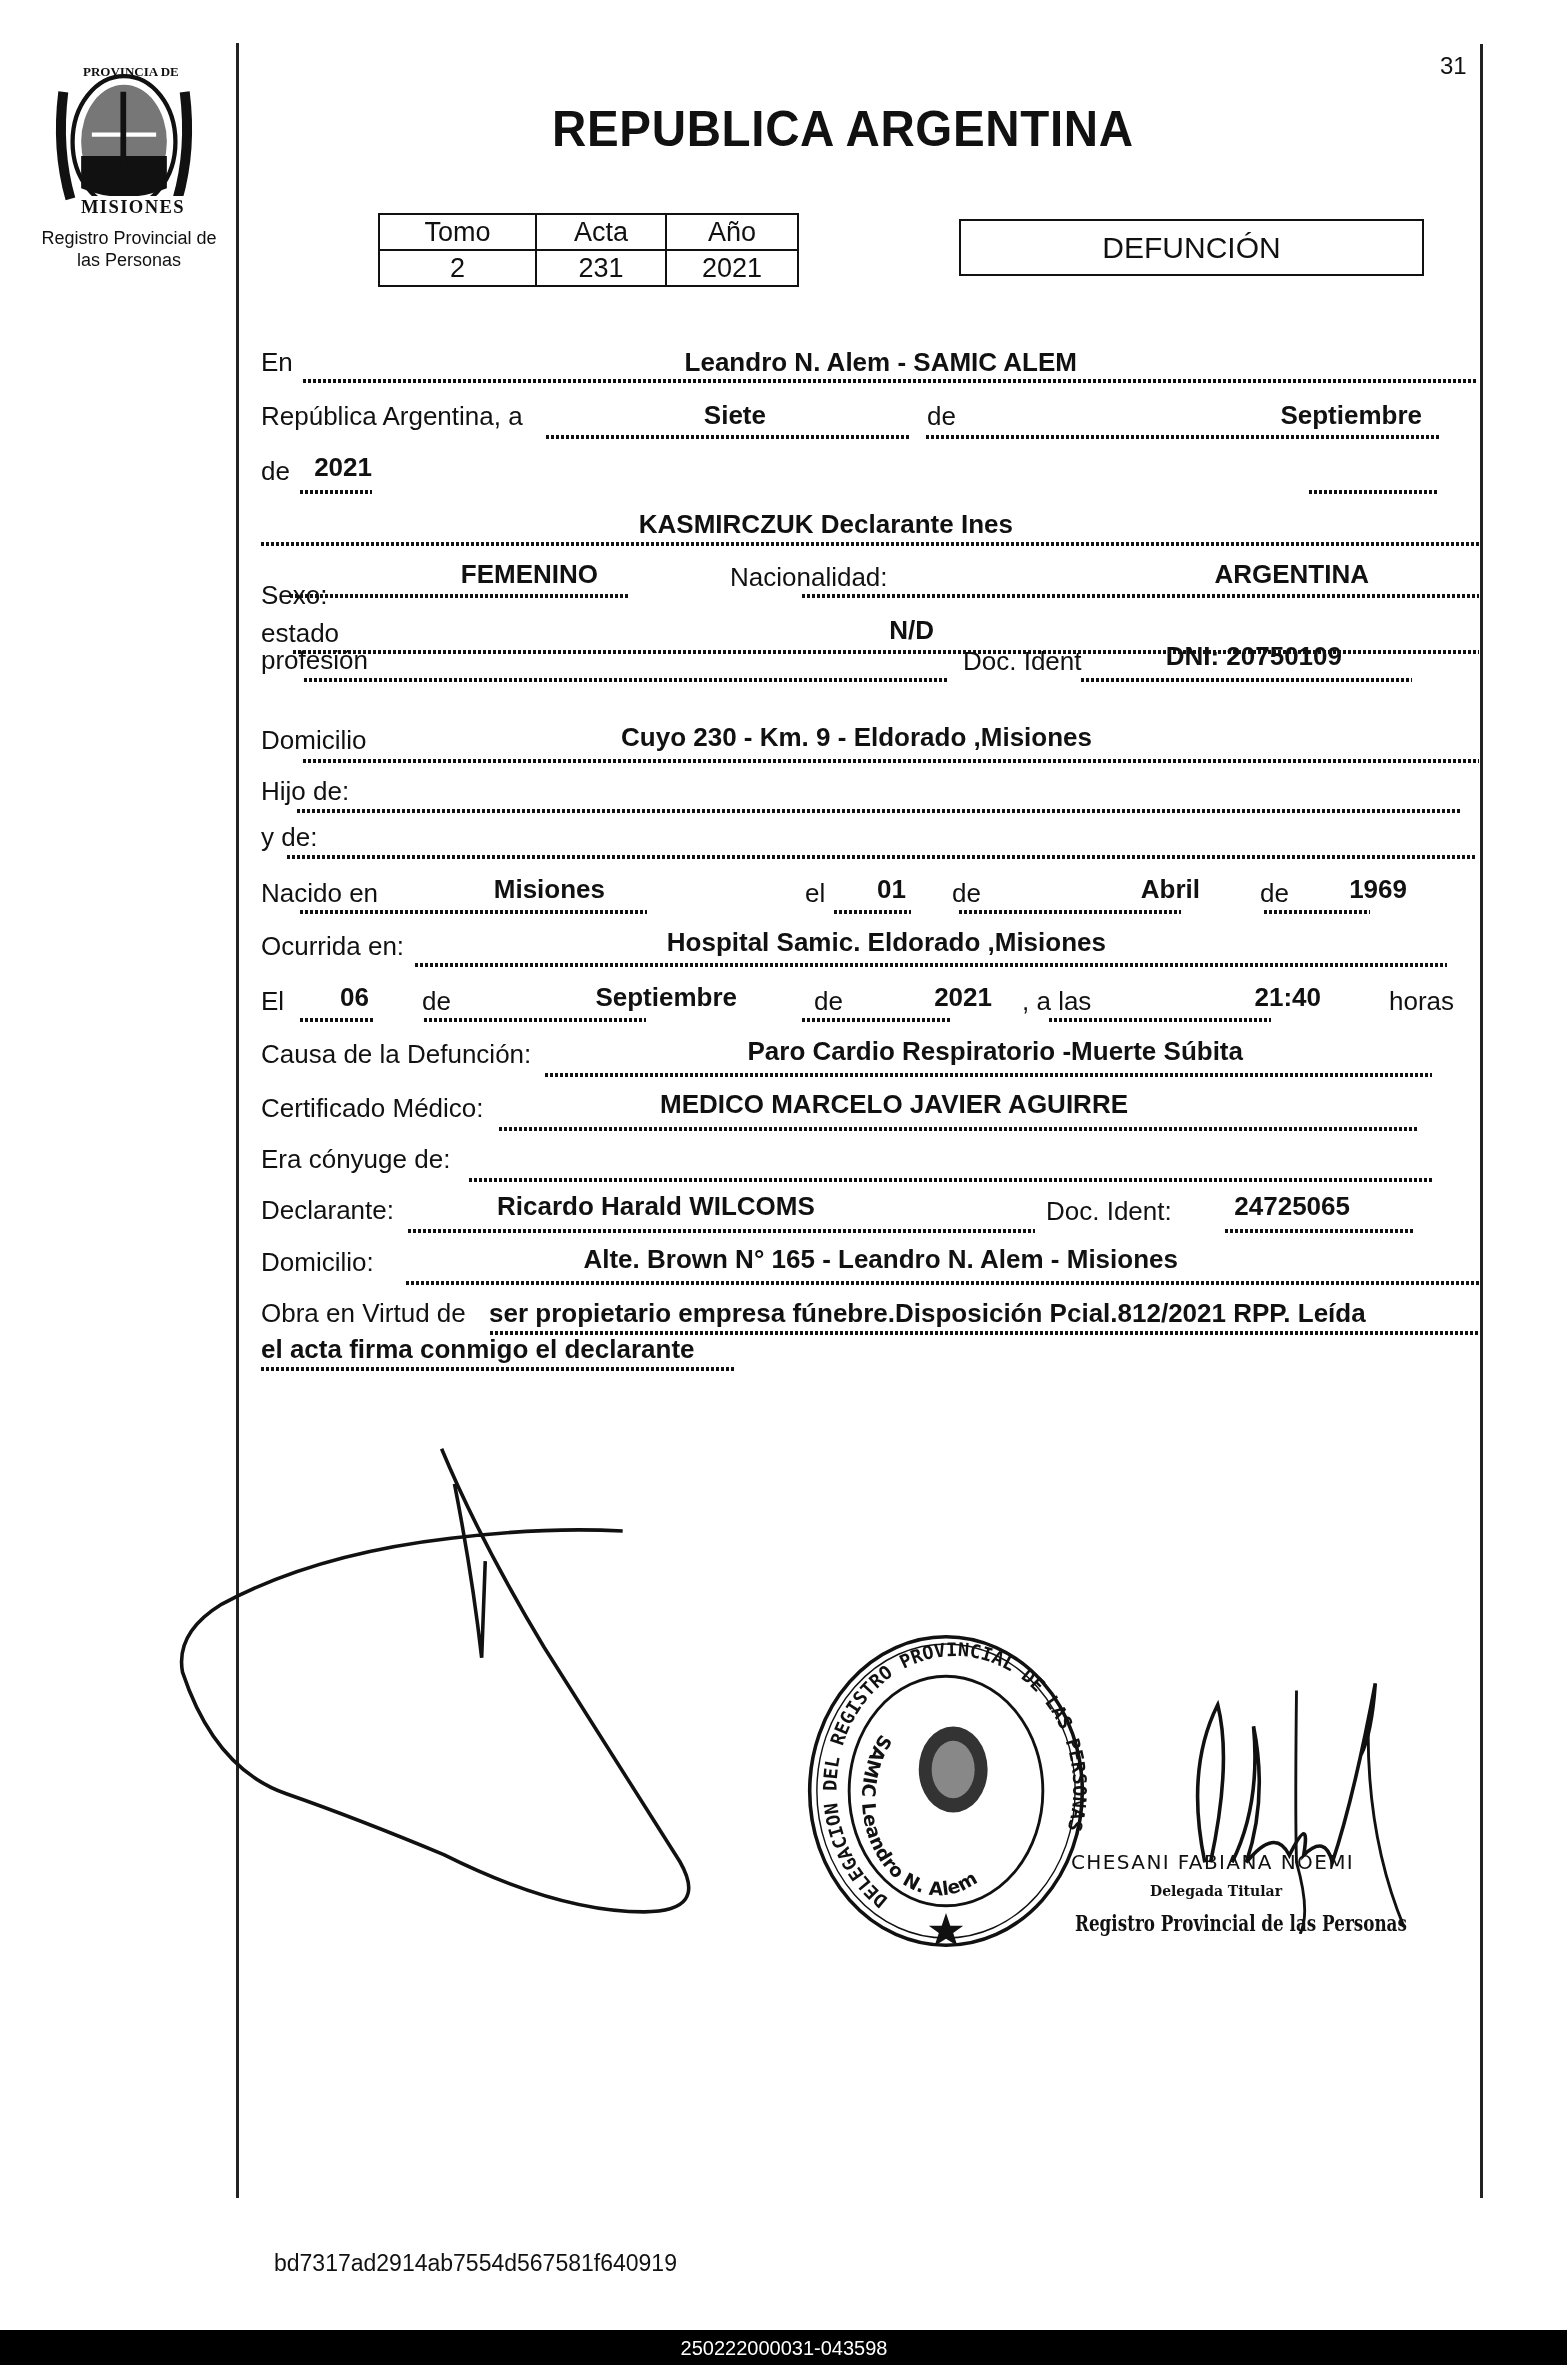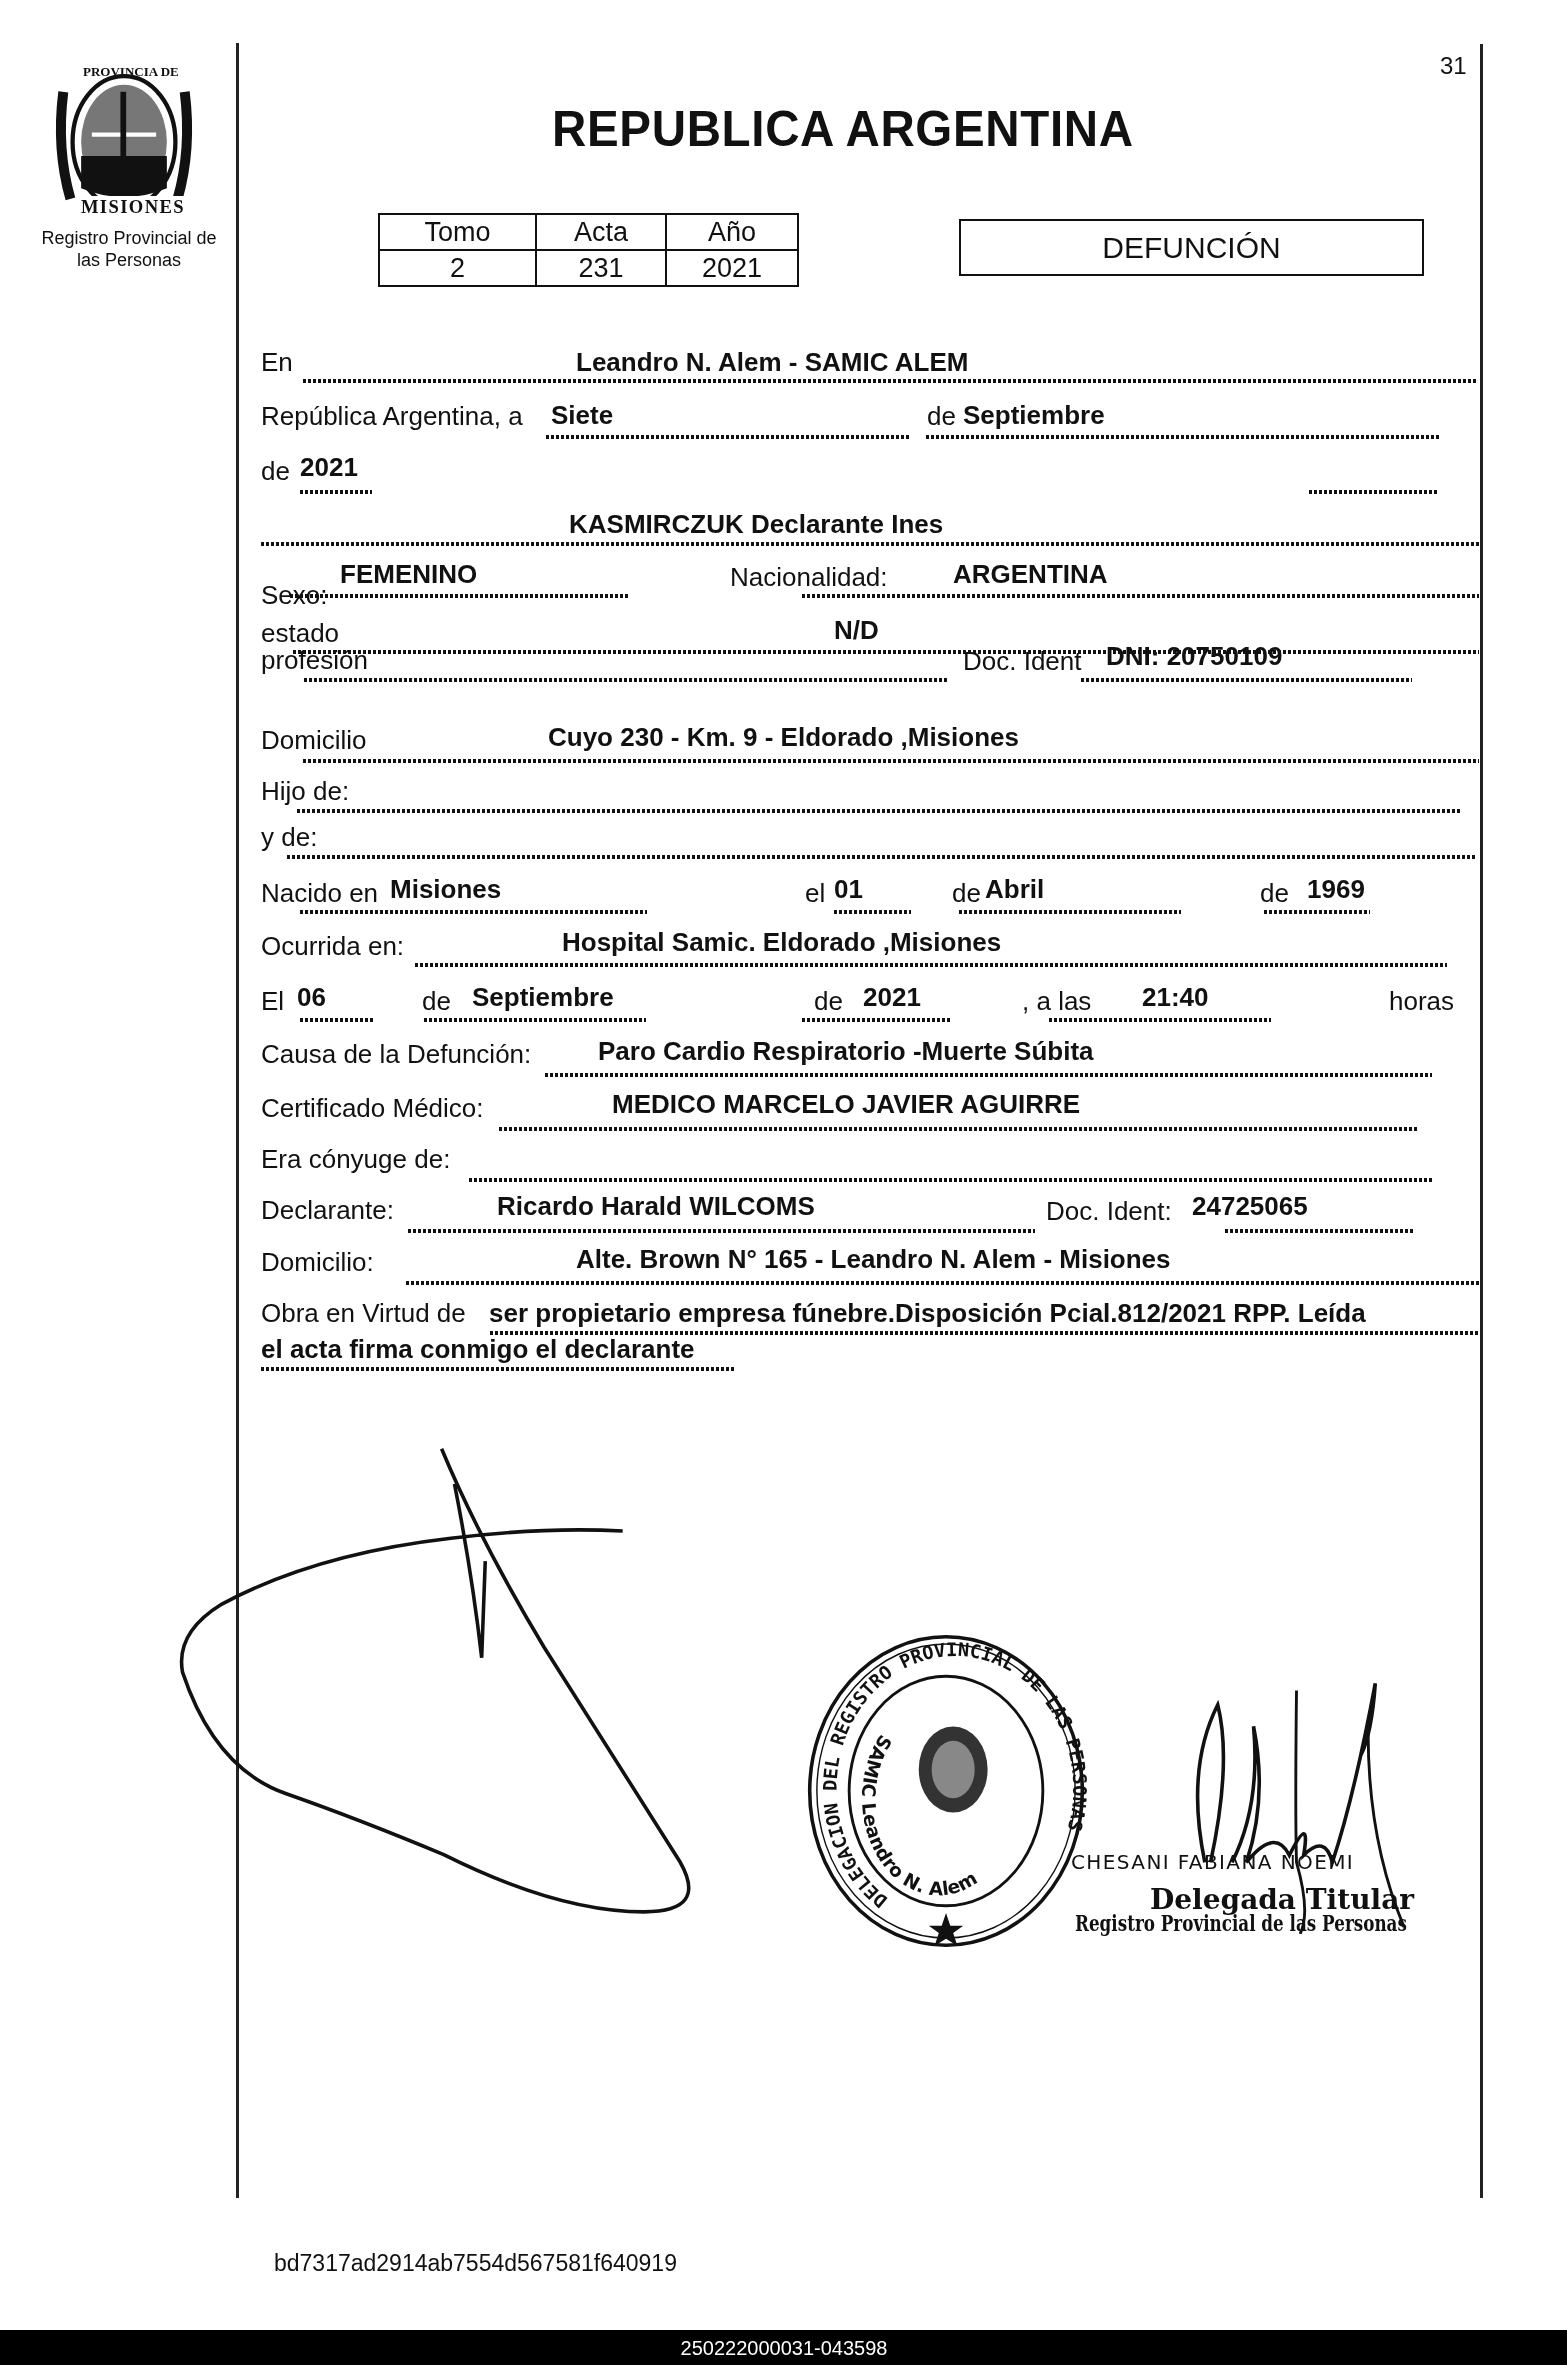--- a/index.html
+++ b/index.html
@@ -8,21 +8,21 @@
   .abs { position: absolute; }
   .vline { position: absolute; width: 2.9px; background: #222; }
   .side-caption { left: 21.5px; top: 228px; width: 215px; text-align: center; font-size: 18px; line-height: 21.5px; }
   .page-num { left: 1440px; top: 52px; font-size: 24px; }
   .title { left: 552px; top: 100px; font-size: 50px; font-weight: bold; letter-spacing: 0.7px; transform: scaleX(0.95); transform-origin: left top; }
   table.reg { position: absolute; left: 378px; top: 213px; border-collapse: collapse; font-size: 27px; }
   table.reg td { border: 2.9px solid #111; text-align: center; height: 34px; padding: 0; }
   .defbox { left: 959px; top: 219px; width: 461px; height: 53px; border: 2.9px solid #111; text-align: center; font-size: 30px; line-height: 53px; }
   .row { position: absolute; left: 261px; height: 43px; font-size: 26px; }
   .lbl { position: absolute; white-space: nowrap; }
-  .val { position: absolute; white-space: nowrap; font-weight: bold; text-align: left; }
+  .val { position: absolute; white-space: nowrap; font-weight: bold; text-align: right; }
   .dots { position: absolute; height: 4.3px; background-image: repeating-linear-gradient(90deg,#111 0 2.9px,transparent 2.9px 5px); }
   .ul-text { font-weight: bold; }
   .footer-hash { left: 274px; top: 2250px; font-size: 23px; }
   .footer-bar { left: 0; top: 2330px; width: 1568px; height: 36px; background: #000; color: #fff; text-align: center; font-size: 20px; line-height: 36px; }
   .signer { font-family: "DejaVu Sans", sans-serif; }
 </style>
 </head>
 <body>
 
 <div class="abs" style="left:49px;top:63px;width:150px;height:154px;">
@@ -239,20 +239,20 @@
   <polygon points="230,400 236,418 254,418 240,428 246,446 230,436 214,446 220,428 206,418 224,418" fill="#111"></polygon>
 </svg>
 
 <svg class="abs" style="left:1189px;top:1626px;" width="258" height="308" viewBox="0 0 360 430">
   <path d="M22 330 Q-5 200 40 110 Q60 190 30 330 M60 330 Q100 250 90 140 Q110 240 80 330 Q120 280 140 320 Q170 260 160 320 Q190 290 200 330 Q230 240 260 80 Q255 150 240 180" fill="none" stroke="#111" stroke-width="5"></path>
   <path d="M150 90 Q148 260 150 330 Q170 400 155 430" fill="none" stroke="#111" stroke-width="4"></path>
   <path d="M250 150 Q250 300 300 420" fill="none" stroke="#111" stroke-width="4"></path>
 </svg>
 
 <div class="abs signer" style="left:1071px;top:1850px;font-size:20px;letter-spacing:1.4px;">CHESANI FABIANA NOEMI</div>
-<div class="abs" style="left:1150px;top:1883px;font-size:28px;font-family:'DejaVu Serif',serif;font-weight:bold;">Delegada Titular</div>
+<div class="abs" style="left:1150px;top:1883px;font-size:14px;font-family:'DejaVu Serif',serif;font-weight:bold;">Delegada Titular</div>
 <div class="abs" style="left:1075px;top:1911px;font-size:21.5px;font-family:'DejaVu Serif',serif;font-weight:bold;transform:scaleX(0.78);transform-origin:left top;">Registro Provincial de las Personas</div>
 
 <div class="abs footer-hash">bd7317ad2914ab7554d567581f640919</div>
 <div class="abs footer-bar">
   <span>250222000031-043598</span>
 </div>
 
 
 </body></html>

